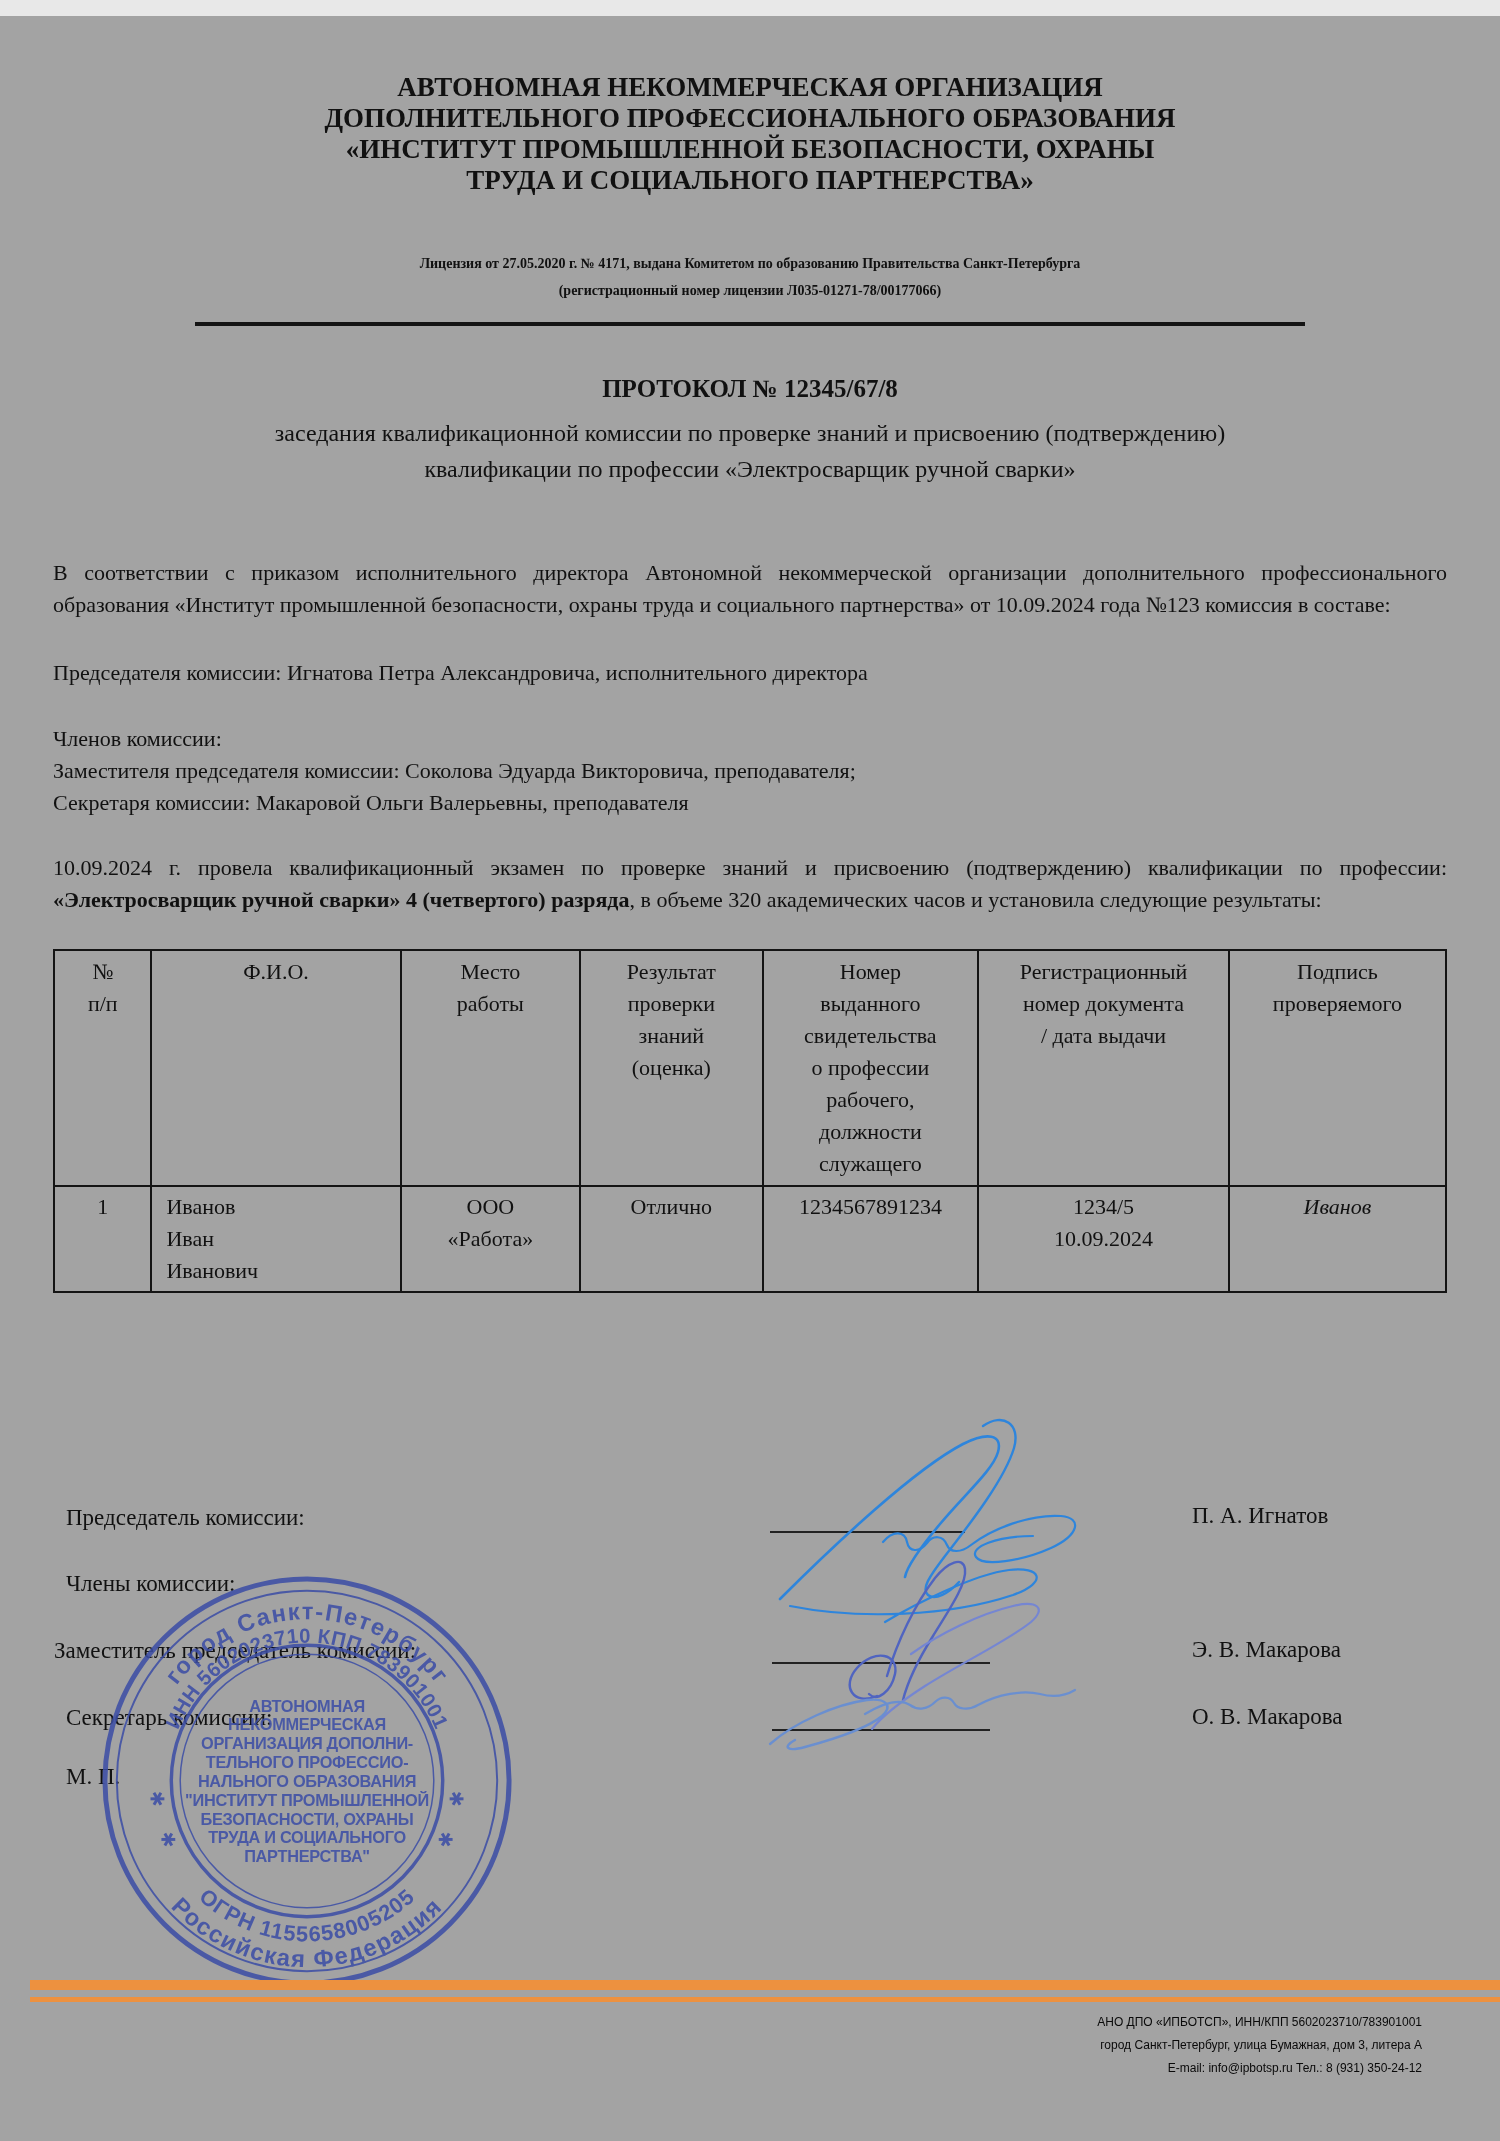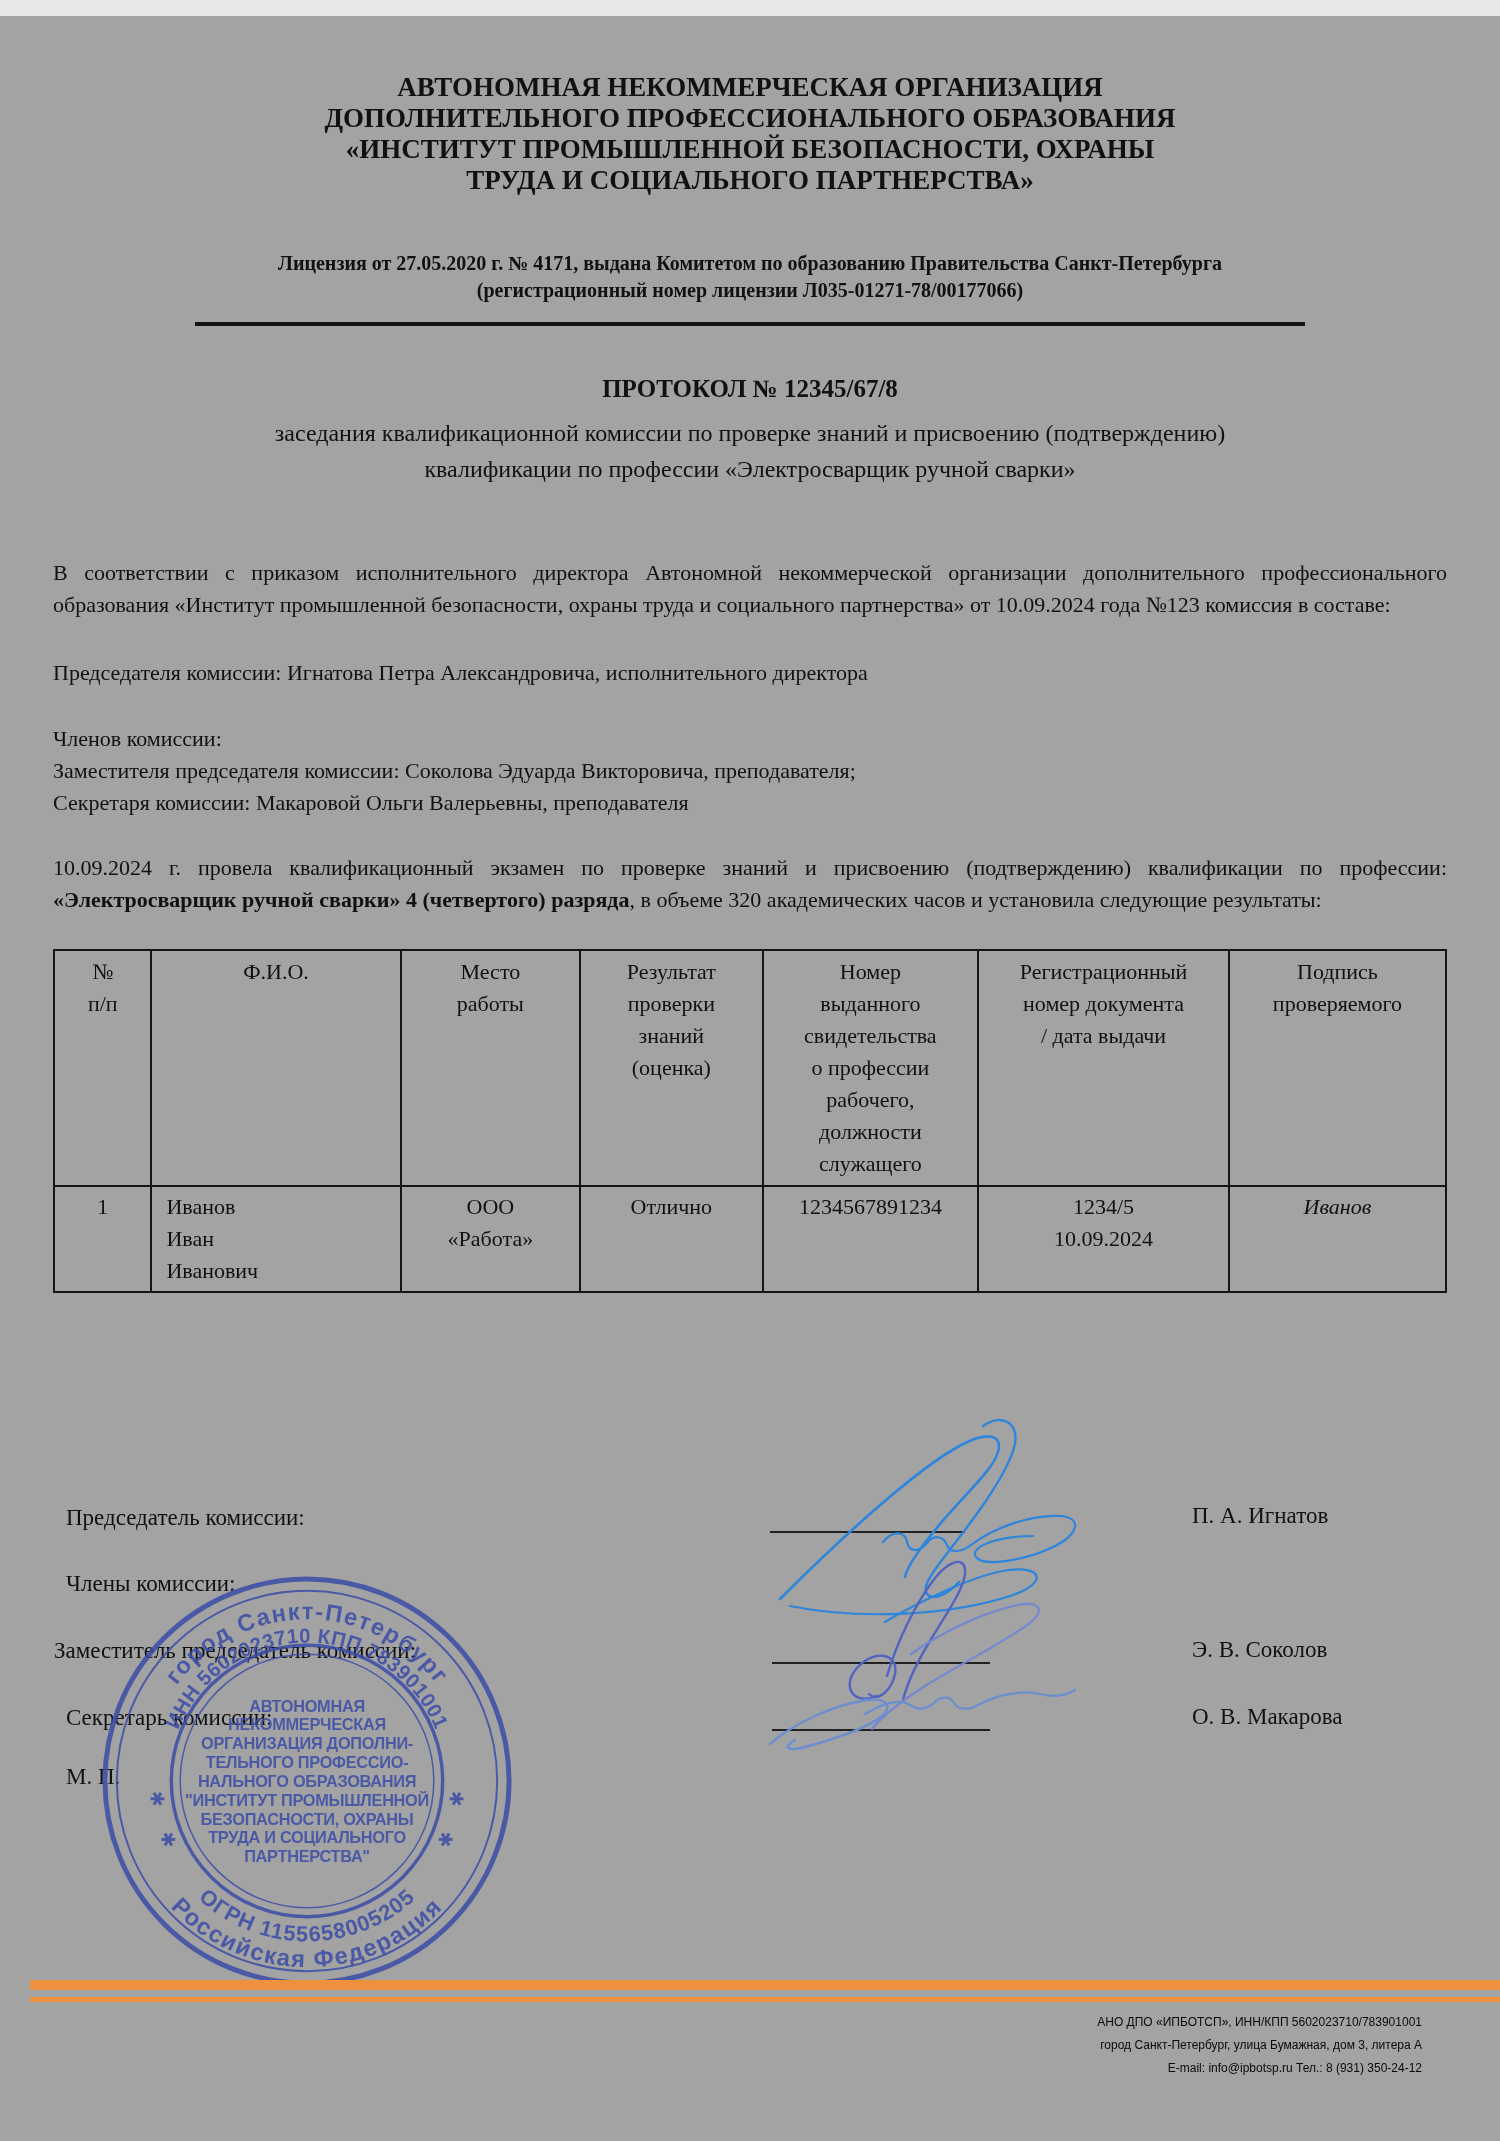--- a/index.html
+++ b/index.html
@@ -4,21 +4,21 @@
 <style>
   html,body{margin:0;padding:0;background:#e8e8e8;}
   .page{
     position:relative;width:1500px;height:2141px;margin:16px auto;
     background:#a3a3a3;color:#111;overflow:hidden;
     font-family:"Liberation Serif","DejaVu Serif",serif;
   }
   .content{padding:0 53px;}
   .ml{white-space:pre-line;}
   .org{margin-top:56px;text-align:center;font-weight:bold;font-size:27px;line-height:31px;}
-  .license{margin-top:54px;text-align:center;font-weight:bold;font-size:20px;line-height:27px;}
+  .license{margin-top:54px;text-align:center;font-weight:bold;font-size:14px;line-height:27px;}
   .rule{width:1110px;height:4px;background:#141414;margin:18px auto 0;}
   .title{margin-top:50px;text-align:center;font-weight:bold;font-size:25px;line-height:25px;}
   .subtitle{margin-top:14px;text-align:center;font-weight:normal;font-size:24px;line-height:36px;}
   .daterow{margin-top:32px;display:flex;justify-content:space-between;font-weight:bold;font-size:23px;}
   .para{font-size:22px;line-height:32px;text-align:justify;}
   .p1{margin-top:70px;}
   .chair{margin-top:36px;font-size:22px;line-height:32px;}
   .members{margin-top:34px;font-size:22px;line-height:32px;}
   .p2{margin-top:33px;}
   .p2 b{font-weight:bold;}
@@ -124,21 +124,21 @@
   <span class="abs sig-label" style="left:66px;top:1555px">Члены комиссии:</span>
   <span class="abs sig-label" style="left:54px;top:1622px">Заместитель председатель комиссии:</span>
   <span class="abs sig-label" style="left:66px;top:1689px">Секретарь комиссии:</span>
   <span class="abs sig-label" style="left:66px;top:1748px">М. П.</span>
 
   <div class="sig-line" style="left:770px;top:1515px;width:195px"></div>
   <div class="sig-line" style="left:772px;top:1646px;width:218px"></div>
   <div class="sig-line" style="left:772px;top:1713px;width:218px"></div>
 
   <span class="abs sig-name" style="left:1192px;top:1487px">П. А. Игнатов</span>
-  <span class="abs sig-name" style="left:1192px;top:1621px">Э. В. Соколов</span>
+  <span class="abs sig-name" style="left:1192px;top:1621px">Э. В. Макарова</span>
   <span class="abs sig-name" style="left:1192px;top:1688px">О. В. Макарова</span>
 
   <svg class="sigs" viewBox="0 0 400 360">
     <g fill="none" stroke-linecap="round" stroke-linejoin="round">
       <path stroke="#2e85dc" stroke-width="2.6" d="M 45 185 C 100 130 180 55 228 30 C 252 18 268 20 263 38 C 258 56 230 80 205 110 C 185 134 172 152 170 163"></path>
       <path stroke="#2e85dc" stroke-width="2.4" d="M 248 12 C 268 -2 286 10 279 34 C 270 64 238 106 210 142 C 194 163 186 175 193 181 C 200 187 214 179 224 168"></path>
       <path stroke="#2e85dc" stroke-width="2.2" d="M 148 128 C 158 116 170 117 172 128 C 174 138 184 139 192 129 C 198 121 208 121 212 131 C 215 139 226 139 236 131 C 258 114 296 100 326 102 C 348 104 344 121 316 134 C 287 147 248 153 241 143 C 234 133 262 122 298 122"></path>
       <path stroke="#2e85dc" stroke-width="2.2" d="M 55 192 C 125 206 215 202 278 181 C 314 168 306 152 274 156 C 240 160 180 190 150 208"></path>
     </g>
     <g fill="none" stroke-linecap="round" stroke-linejoin="round">

